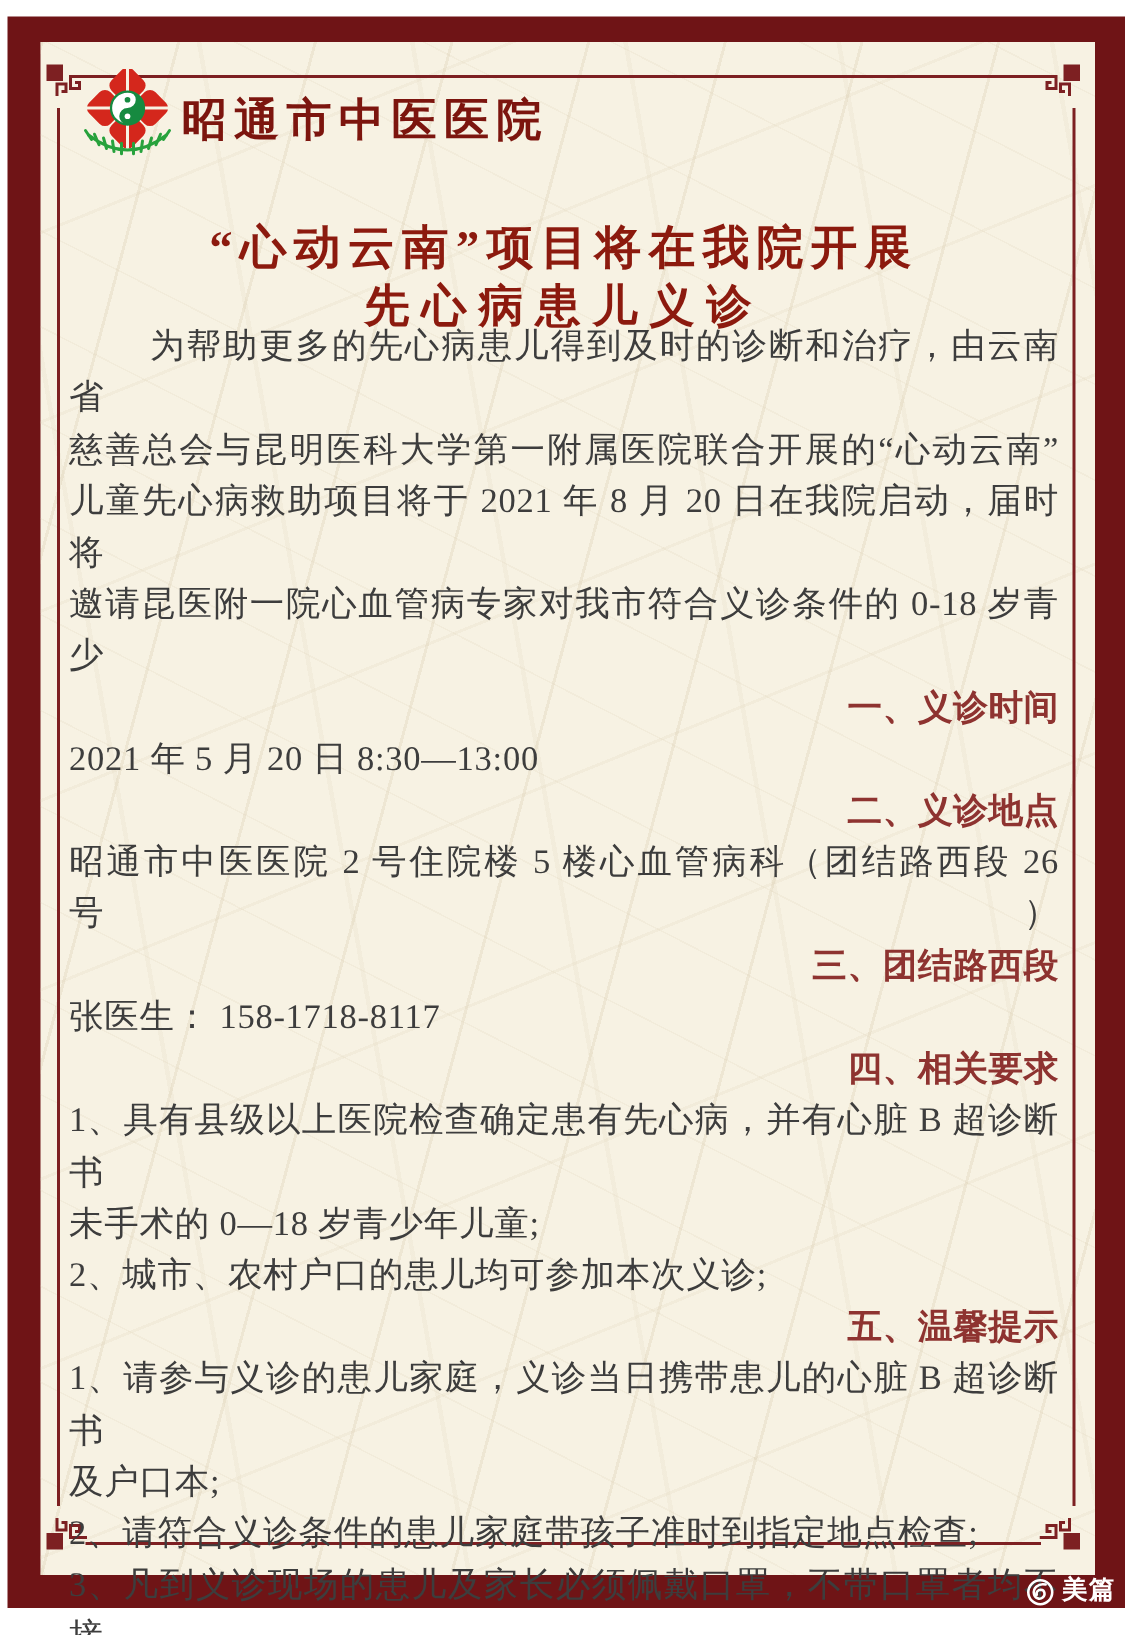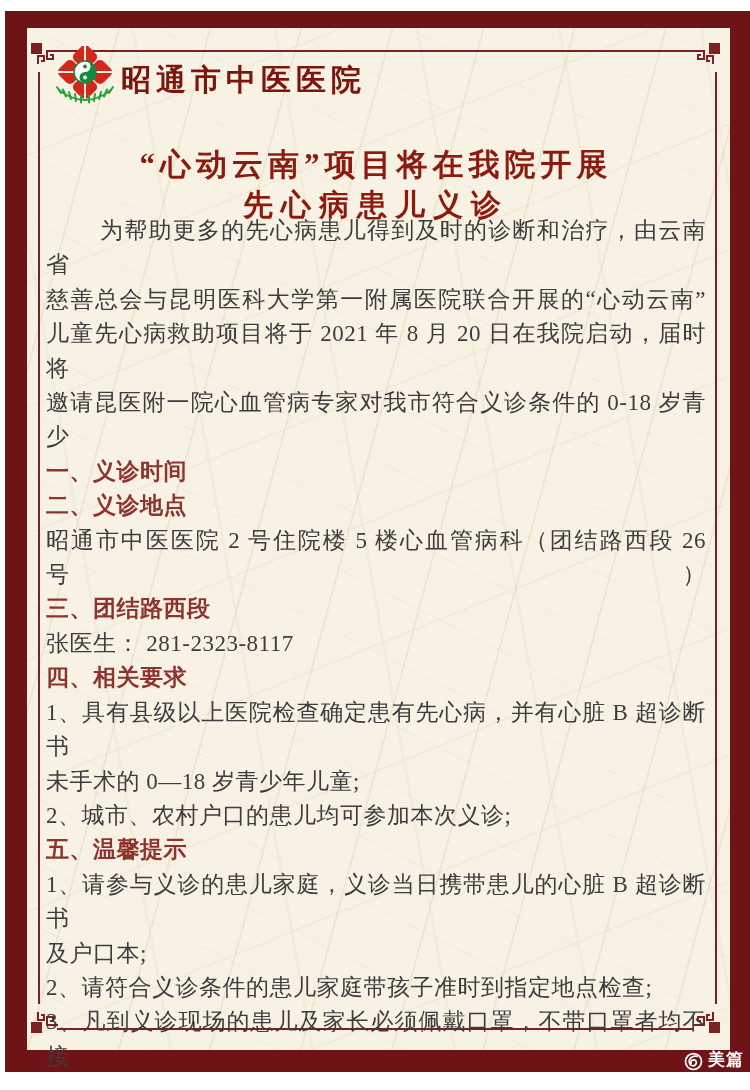--- a/index.html
+++ b/index.html
@@ -49,21 +49,21 @@
   .title-l1{font-size:31px;letter-spacing:5px;line-height:42px;white-space:nowrap;}
   .title-l2{font-size:30px;letter-spacing:8px;line-height:38px;white-space:nowrap;}
   
   .content{
     position:absolute;left:19px;top:186px;width:660px;
     font-size:23px;color:#3d3d3d;line-height:34.4px;letter-spacing:.5px;
   }
   .line{min-height:34.4px;}
   .ind{text-indent:54px;}
   .jst{text-align:justify;text-align-last:justify;}
-  .h{color:#8e3330;font-weight:bold;}
+  .h{color:#8e3330;font-weight:bold;text-align:right;}
   
   .footer-brand{
     position:absolute;right:6px;bottom:1px;height:21px;
     display:flex;align-items:flex-end;gap:5px;
     color:#ffffff;font-family:"Liberation Sans","DejaVu Sans",sans-serif;
     font-size:17px;font-weight:bold;letter-spacing:1px;
   }
 </style>
 </head>
 <body>
@@ -134,26 +134,27 @@
       <div class="title-l2">先心病患儿义诊</div>
     </div>
 
     <div class="content">
       <div class="line ind jst">为帮助更多的先心病患儿得到及时的诊断和治疗，由云南省</div>
       <div class="line jst">慈善总会与昆明医科大学第一附属医院联合开展的“心动云南”</div>
       <div class="line jst">儿童先心病救助项目将于 2021 年 8 月 20 日在我院启动，届时将</div>
       <div class="line jst">邀请昆医附一院心血管病专家对我市符合义诊条件的 0-18 岁青少</div>
 
       <div class="line h">一、义诊时间</div>
+      <div class="line">2021 年 5 月 20 日 8:30—13:00</div>
 
       <div class="line h">二、义诊地点</div>
       <div class="line jst">昭通市中医医院 2 号住院楼 5 楼心血管病科（团结路西段 26 号）</div>
 
       <div class="line h">三、团结路西段</div>
-      <div class="line">张医生： 281-2323-8117</div>
+      <div class="line">张医生： 158-1718-8117</div>
 
       <div class="line h">四、相关要求</div>
       <div class="line jst">1、具有县级以上医院检查确定患有先心病，并有心脏 B 超诊断书</div>
       <div class="line">未手术的 0—18 岁青少年儿童;</div>
       <div class="line">2、城市、农村户口的患儿均可参加本次义诊;</div>
 
       <div class="line h">五、温馨提示</div>
       <div class="line jst">1、请参与义诊的患儿家庭，义诊当日携带患儿的心脏 B 超诊断书</div>
       <div class="line">及户口本;</div>
       <div class="line">2、请符合义诊条件的患儿家庭带孩子准时到指定地点检查;</div>

